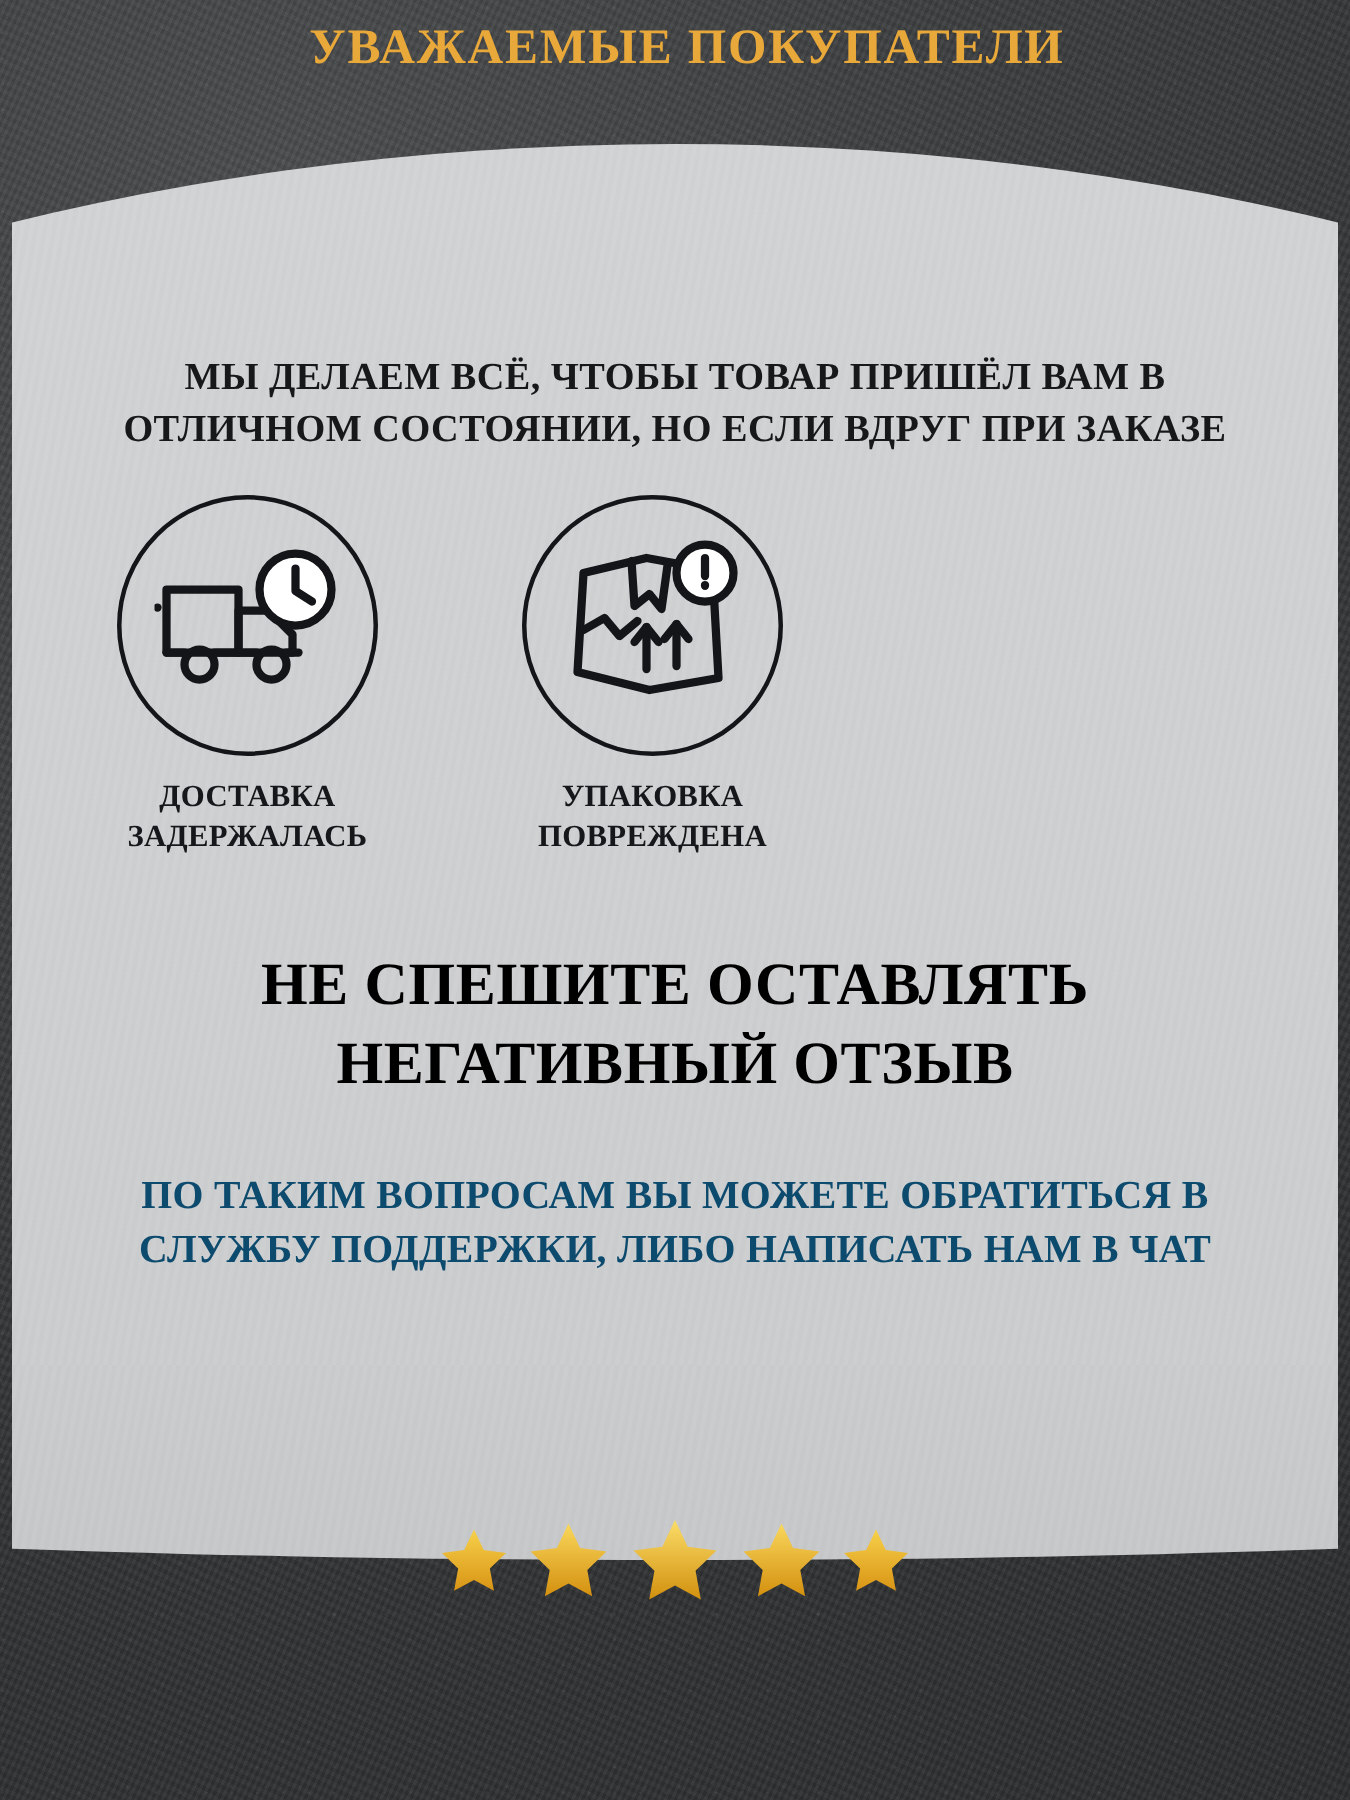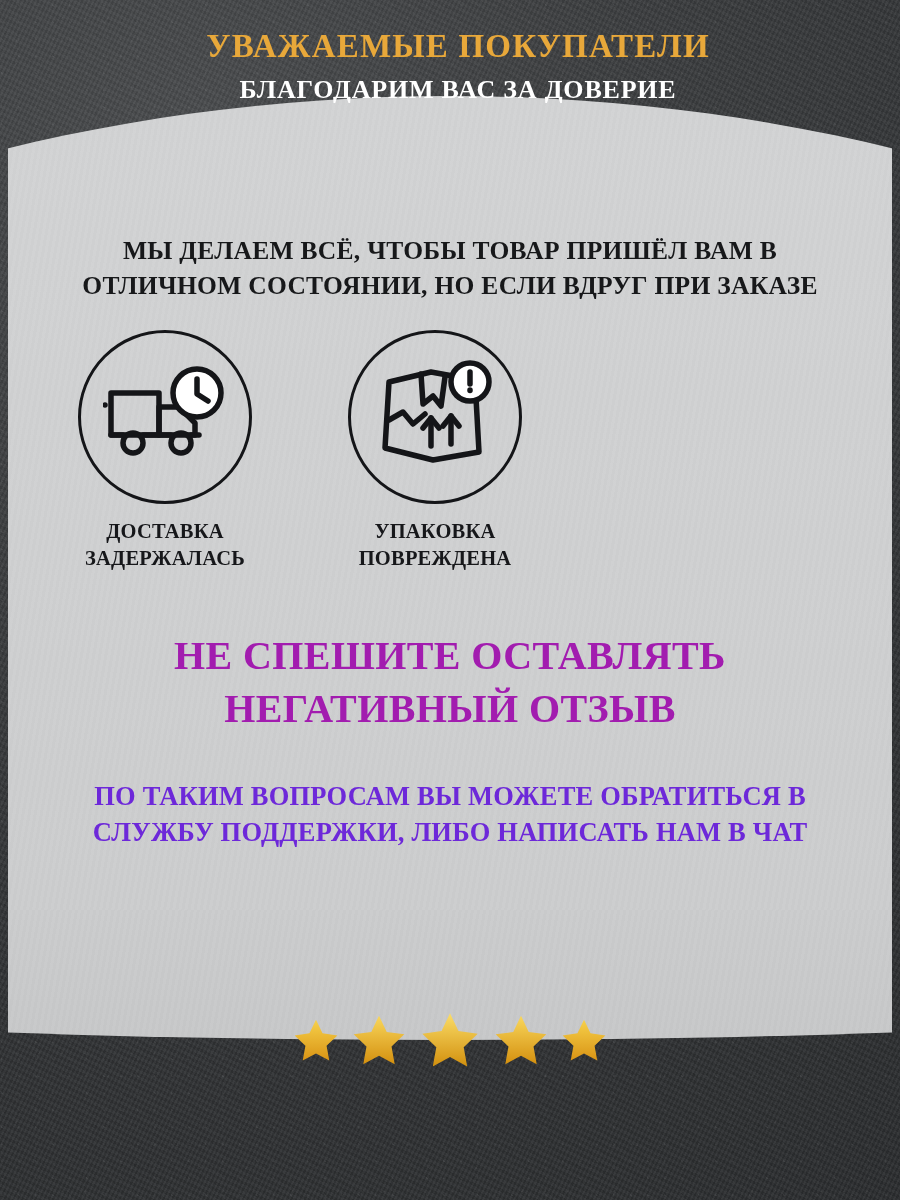--- a/index.html
+++ b/index.html
@@ -65,21 +65,21 @@
     -webkit-clip-path: ellipse(150% 100% at 50% 0%);
     clip-path: ellipse(150% 100% at 50% 0%);
   }
 
   
   .header {
     position: absolute;
     left: 16px; right: 0; top: 0;
     height: 170px;
     text-align: center;
-    padding-top: 28px;
+    padding-top: 14px;
     box-sizing: border-box;
   }
   .header-title {
     font-size: 33px;
     font-weight: bold;
     letter-spacing: 1.2px;
     color: #e8a83a;
     line-height: 1.15;
     text-transform: uppercase;
   }
@@ -143,35 +143,35 @@
   }
 
   
   .headline {
     position: absolute;
     left: 40px; right: 40px;
     top: 630px;
     text-align: center;
     font-size: 40px;
     font-weight: bold;
-    color: #a21caf;
+    color: #000000;
     line-height: 1.32;
     letter-spacing: .4px;
     text-transform: uppercase;
   }
 
   
   .support {
     position: absolute;
     left: 45px; right: 45px;
     top: 778px;
     text-align: center;
     font-size: 26.5px;
     font-weight: bold;
-    color: #6d28d9;
+    color: #0c4a6e;
     line-height: 1.36;
     letter-spacing: .2px;
     text-transform: uppercase;
   }
 
   
   .footer {
     position: absolute;
     left: 0; right: 0;
     bottom: 0;
@@ -202,21 +202,20 @@
 <body>
 
 <div class="page">
 
   <div class="backdrop"></div>
   <div class="panel"></div>
   <div class="panel-bottom-curve"></div>
 
   <div class="header">
     <div class="header-title">УВАЖАЕМЫЕ ПОКУПАТЕЛИ</div>
-    <div class="header-sub">БЛАГОДАРИМ ВАС ЗА ДОВЕРИЕ</div>
   </div>
 
   <div class="intro">МЫ ДЕЛАЕМ ВСЁ, ЧТОБЫ ТОВАР ПРИШЁЛ ВАМ В ОТЛИЧНОМ СОСТОЯНИИ, НО ЕСЛИ ВДРУГ ПРИ ЗАКАЗЕ</div>
 
   <div class="icons">
 
     <div class="icon-col">
       <div class="icon-circle">
         <span>
           <svg width="124" height="104" viewBox="0 0 124 104" fill="none" stroke="#141518" stroke-width="5.5" stroke-linecap="round" stroke-linejoin="round">

